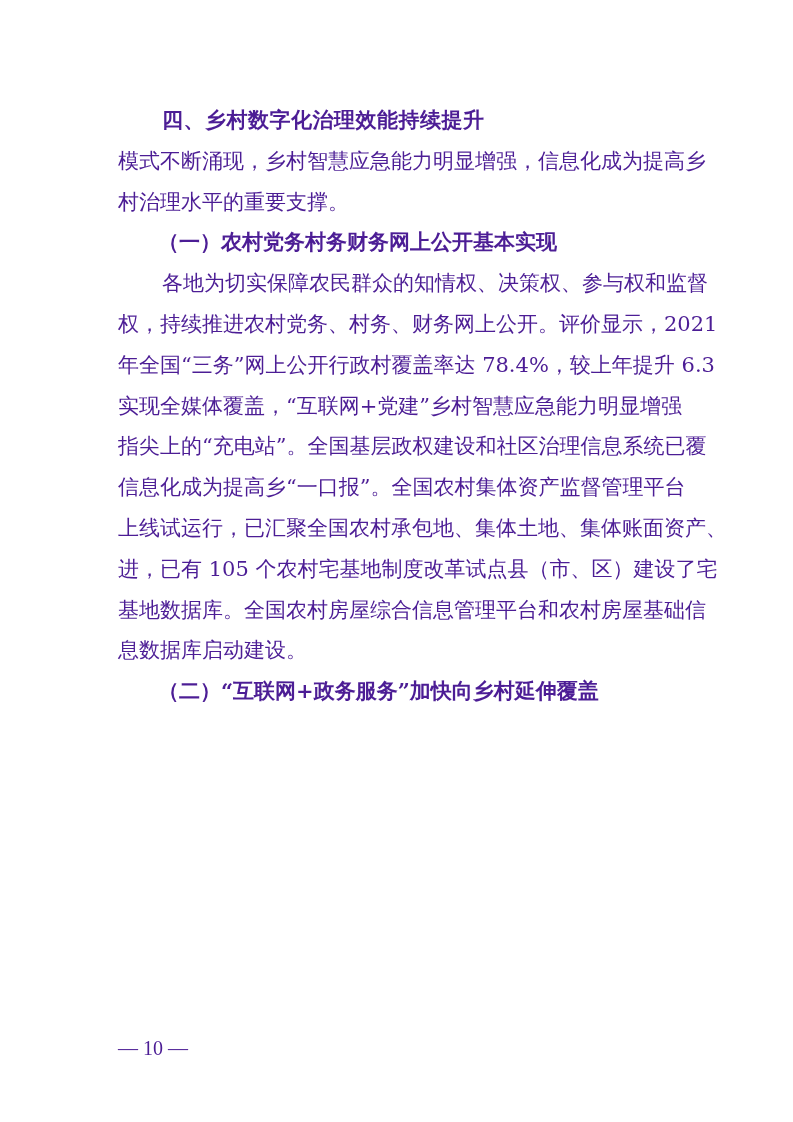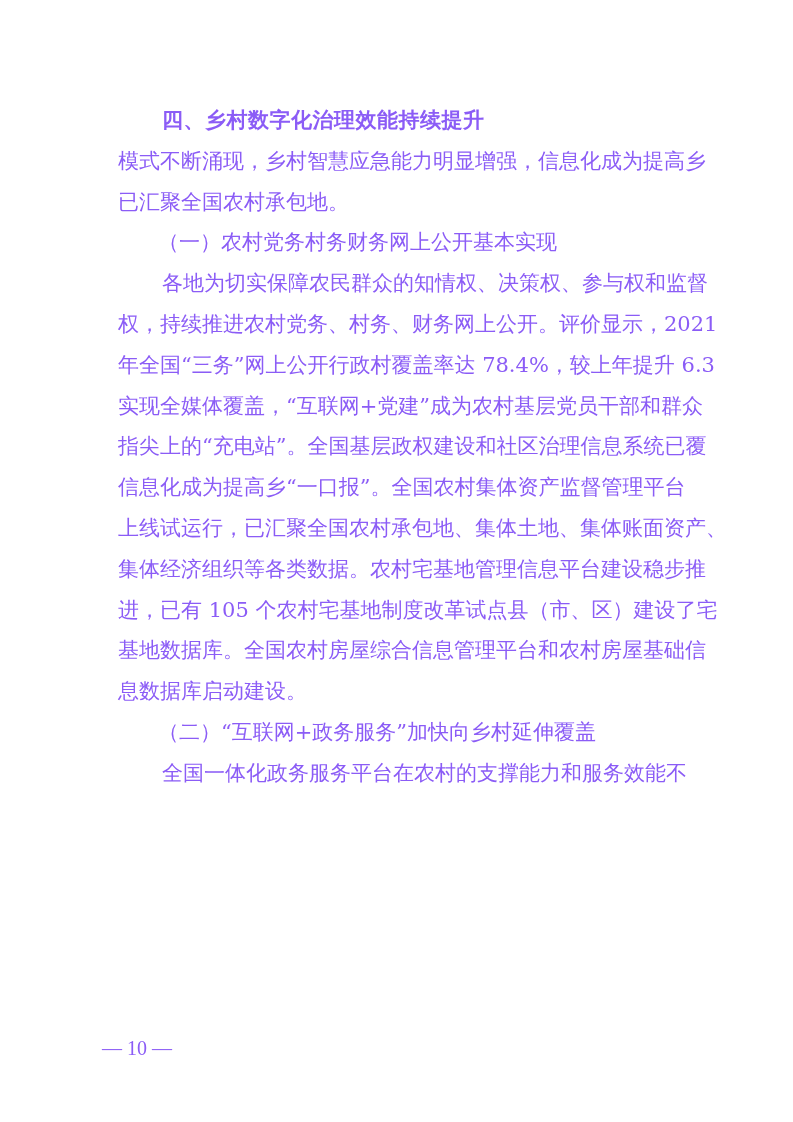--- a/index.html
+++ b/index.html
@@ -1,67 +1,65 @@
 <!DOCTYPE html>
 <html><head>
 <meta charset="utf-8">
 <style>
   html, body { margin: 0; padding: 0; background: #ffffff; }
   body { width: 793px; height: 1122px; position: relative; overflow: hidden; }
   .page {
     position: absolute; left: 0; top: 0; width: 793px; height: 1122px; background: #fff;
-    color: #8b5cf6;
+    color: #4c1d95;
     font-family: "DejaVu Serif", "Liberation Serif", serif;
   }
   .content {
     position: absolute; left: 118px; top: 100px; width: 556px;
   }
   .line {
     height: 40.8px; line-height: 40.8px; font-size: 21px;
     white-space: nowrap; overflow: visible;
     text-align: justify; text-align-last: justify;
   }
   .line.last { text-align-last: left; }
   .indent { padding-left: 44px; }
   .h-main { font-weight: bold; font-family: "DejaVu Sans", "Liberation Sans", sans-serif; text-align-last: left; letter-spacing: 0.5px; }
-  .h-sub { font-weight: normal; text-align-last: left; padding-left: 40px; }
+  .h-sub { font-weight: bold; text-align-last: left; padding-left: 40px; }
   .page-number {
-    position: absolute; left: 102px; top: 1037px; font-size: 20px;
+    position: absolute; left: 118px; top: 1037px; font-size: 20px;
     font-family: "Liberation Serif", "DejaVu Serif", serif;
   }
 </style>
 </head>
 <body>
 
 <div class="page">
   <div class="content">
     <div class="line h-main indent">四、乡村数字化治理效能持续提升</div>
 
     <div>
       <div class="line">模式不断涌现，乡村智慧应急能力明显增强，信息化成为提高乡</div>
-      <div class="line last">已汇聚全国农村承包地。</div>
+      <div class="line last">村治理水平的重要支撑。</div>
     </div>
 
     <div class="line h-sub">（一）农村党务村务财务网上公开基本实现</div>
 
     <div>
       <div class="line indent">各地为切实保障农民群众的知情权、决策权、参与权和监督</div>
       <div class="line">权，持续推进农村党务、村务、财务网上公开。评价显示，2021</div>
       <div class="line">年全国“三务”网上公开行政村覆盖率达 78.4%，较上年提升 6.3</div>
-      <div class="line">实现全媒体覆盖，“互联网+党建”成为农村基层党员干部和群众</div>
+      <div class="line">实现全媒体覆盖，“互联网+党建”乡村智慧应急能力明显增强</div>
       <div class="line">指尖上的“充电站”。全国基层政权建设和社区治理信息系统已覆</div>
       <div class="line">信息化成为提高乡“一口报”。全国农村集体资产监督管理平台</div>
       <div class="line">上线试运行，已汇聚全国农村承包地、集体土地、集体账面资产、</div>
-      <div class="line">集体经济组织等各类数据。农村宅基地管理信息平台建设稳步推</div>
       <div class="line">进，已有 105 个农村宅基地制度改革试点县（市、区）建设了宅</div>
       <div class="line">基地数据库。全国农村房屋综合信息管理平台和农村房屋基础信</div>
       <div class="line last">息数据库启动建设。</div>
     </div>
 
     <div class="line h-sub">（二）“互联网+政务服务”加快向乡村延伸覆盖</div>
 
     <div>
-      <div class="line indent">全国一体化政务服务平台在农村的支撑能力和服务效能不</div>
     </div>
   </div>
 
   <div class="page-number">— 10 —</div>
 </div>
 
 </body></html>

